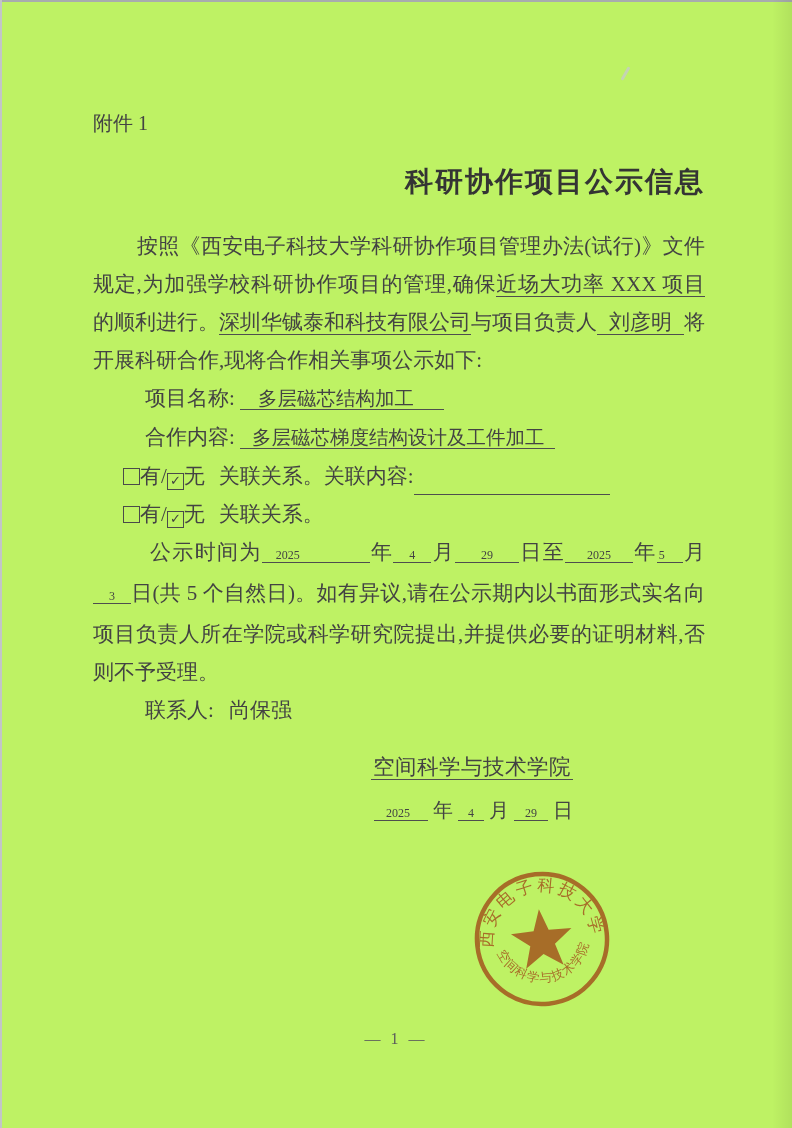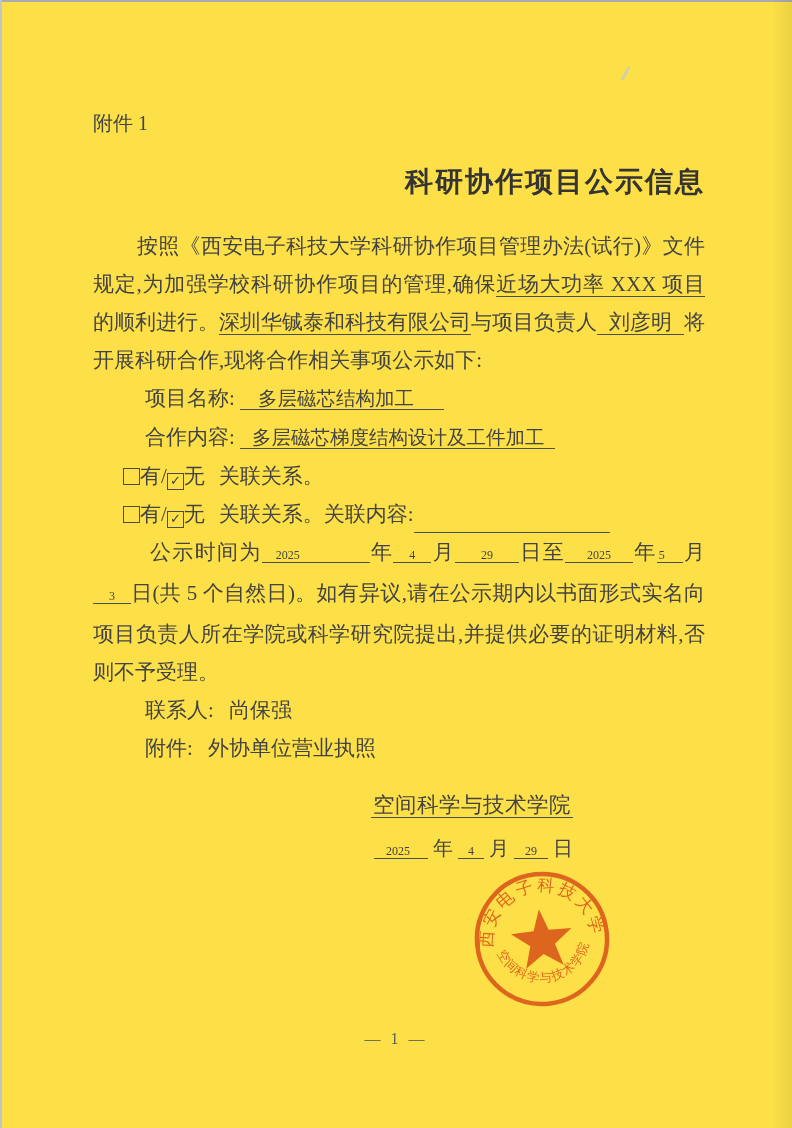--- a/index.html
+++ b/index.html
@@ -1,19 +1,19 @@
 <!DOCTYPE html>
 <html><head>
 <meta charset="utf-8">
 <style>
   html,body{margin:0;padding:0;background:#ffffff;}
   .page{
     position:relative;
     width:792px;height:1128px;
-    background:#fde047;
+    background:#bef264;
     overflow:hidden;
     font-family:"Liberation Serif","DejaVu Serif",serif;
     color:#434343;
   }
   
   .edge-top{position:absolute;top:0;left:0;width:100%;height:2px;background:#a8acae;}
   .edge-left{position:absolute;top:0;left:0;width:2px;height:100%;background:#c2c5c7;}
   .edge-right-shade{position:absolute;top:0;right:0;width:20px;height:100%;
     background:linear-gradient(to right,rgba(0,0,0,0),rgba(0,0,0,0.07));}
   .scan-speck{position:absolute;left:624px;top:66px;width:3px;height:15px;
@@ -93,33 +93,29 @@
       <span>项目名称:</span>
       <span class="fv fv-name">多层磁芯结构加工</span>
     </div>
 
     <div class="field">
       <span>合作内容:</span>
       <span class="fv fv-coop">多层磁芯梯度结构设计及工件加工</span>
     </div>
 
 
+    <div class="cbline"><span class="cb"></span><span>有/</span><span class="cb"><span>✓</span></span><span>无</span><span class="cb-gap">关联关系。关联内容:</span><span class="rel-blank"></span></div>
+
     <div class="cbline"><span class="cb"></span><span>有/</span><span class="cb"><span>✓</span></span><span>无</span><span class="cb-gap">关联关系。</span></div>
-
-    <div class="cbline"><span class="cb"></span><span>有/</span><span class="cb"><span>✓</span></span><span>无</span><span class="cb-gap">关联关系。关联内容:</span><span class="rel-blank"></span></div>
 
     <p class="para p-time"><span>公示时间为</span><span class="bl b-y1">2025</span><span>年</span><span class="bl b-m1">4</span><span>月</span><span class="bl b-d1">29</span><span>日至</span><span class="bl b-y2">2025</span><span>年</span><span class="bl b-m2">5</span><span>月</span><span class="bl b-d2">3</span><span>日(共 5 个自然日)。如有异议,请在公示期内以书面形式实名向项目负责人所在学院或科学研究院提出,并提供必要的证明材料,否则不予受理。</span></p>
 
     <div class="contact">
       <span>联系人:</span>
       <span class="val">尚保强</span>
-    </div>
-    <div class="contact">
-      <span>附件:</span>
-      <span class="val">外协单位营业执照</span>
     </div>
 
     <div class="sig">
       <div class="sig-org"><span class="u">空间科学与技术学院</span></div>
       <div class="sig-date"><span class="bl sb-y">2025</span> <span>年</span> <span class="bl sb-m">4</span> <span>月</span> <span class="bl sb-d">29</span> <span>日</span></div>
     </div>
 
   </div>
 
   <div class="stamp" style="color: rgb(217, 80, 63);">

